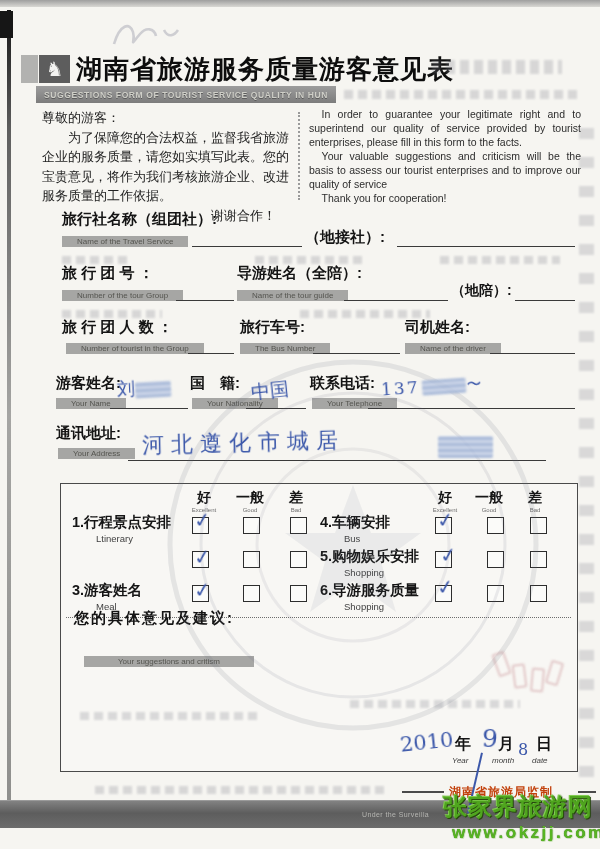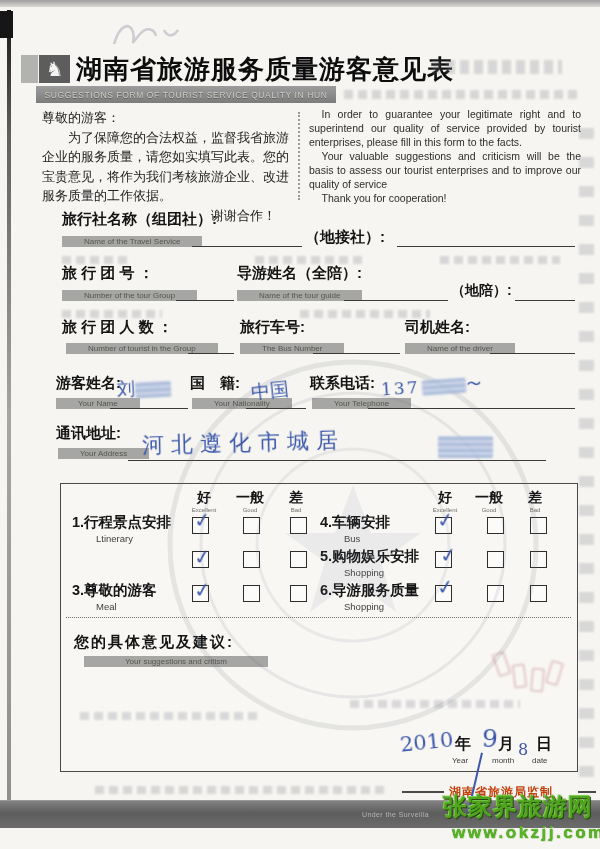--- a/index.html
+++ b/index.html
@@ -12,54 +12,54 @@
   .edge-left{left:7px;top:10px;width:4px;height:812px;background:linear-gradient(180deg,#141414 0%,#5f5f5f 15%,#a5a5a3 50%,#8e8e8c 100%);filter:blur(.4px);}
   .edge-cap{left:0;top:11px;width:13px;height:27px;background:#161616;}
 
   
   .logo-tab{left:21px;top:55px;width:17px;height:28px;background:#b2b2b0;}
   .logo-box{left:39px;top:55px;width:31px;height:28px;background:#5d5d5d;color:#f4f4f2;
             display:flex;align-items:center;justify-content:center;font-size:20px;}
   .title{left:76px;top:52px;font-size:26px;font-weight:700;letter-spacing:1px;color:#0d0d0d;white-space:nowrap;}
   .subbar{left:36px;top:86px;width:300px;height:17px;background:linear-gradient(180deg,#9c9c9c,#7c7c7c);
           display:flex;align-items:center;justify-content:center;}
-  .subbar span{font-size:8.5px;font-weight:400;letter-spacing:.6px;color:#cfcfc8;text-shadow:0 1px 0 #5c5c5c;white-space:nowrap;}
+  .subbar span{font-size:8.5px;font-weight:700;letter-spacing:.6px;color:#cfcfc8;text-shadow:0 1px 0 #5c5c5c;white-space:nowrap;}
 
   
   .intro-zh{left:42px;top:108px;width:252px;font-family:"Liberation Serif","DejaVu Serif",serif;
             font-size:13px;line-height:1.5;color:#222;}
   .intro-zh .body{text-indent:2em;}
   .intro-zh .close{text-align:right;padding-right:18px;}
   .intro-divider{left:298px;top:112px;height:88px;border-left:2px dotted #9a9a9a;}
   .intro-en{left:309px;top:108px;width:272px;font-size:10.5px;line-height:1.33;color:#2d2d2d;text-align:justify;}
   .intro-en .p{text-indent:1.2em;}
 
   
   .lbl{font-weight:700;font-size:15px;color:#141414;white-space:nowrap;}
   .sub{display:inline-block;background:#a6a6a4;color:#54544f;font-size:8px;line-height:11px;
-       padding:0 22px;white-space:nowrap;}
+       padding:0 15px;white-space:nowrap;}
   .ul{border-bottom:1.6px solid #3a3a3a;height:14px;}
   .hw{font-family:"DejaVu Serif","Liberation Serif",serif;color:#3c58aa;white-space:nowrap;filter:blur(.35px);}
   .censor{display:inline-block;background:repeating-linear-gradient(0deg,#9fb2d6 0 3px,#c3cfe6 3px 6px);
           filter:blur(1.1px);border-radius:2px;vertical-align:middle;opacity:.85;}
 
   
   .big-box{left:60px;top:483px;width:516px;height:287px;border:1.4px solid #4a4a4a;background:rgba(255,255,255,.25);}
   .colhead{position:absolute;text-align:center;font-weight:700;font-size:14px;color:#161616;width:36px;}
   .colhead small{display:block;font-size:6px;color:#6e6e6e;font-weight:400;letter-spacing:0;}
   .item-no,.item-zh{font-weight:700;font-size:14.5px;color:#151515;}
   .item-en{font-size:9.5px;color:#3f3f3f;margin-top:1px;}
   .cb{position:absolute;width:15px;height:15px;border:1.7px solid #2d2d2d;background:rgba(255,255,255,.45);}
   .check{position:absolute;left:1px;top:-10px;color:#3c58aa;font-size:20px;font-weight:700;
          transform:rotate(-8deg);font-family:"DejaVu Sans",sans-serif;filter:blur(.3px);}
   .dotline{border-top:1.6px dotted #6d6d6d;}
 
   
   .date-zh{font-weight:700;font-size:16px;color:#141414;}
-  .date-en{font-size:8px;color:#3c3c3c;}
+  .date-en{font-size:8px;color:#3c3c3c;font-style:italic;}
 
   
   .supervisor{font-size:12px;font-weight:700;color:#c2410c;letter-spacing:1px;white-space:nowrap;}
   .supline{height:2px;background:#4a4a4a;}
   .bar{left:0;top:801px;width:600px;height:27px;
        background:linear-gradient(180deg,#828282,#5d5d5d 45%,#6c6c6c);
        box-shadow:0 -1px 0 #9a9a9a;}
   .bar-text{left:362px;top:811px;font-size:7px;color:#b6b6b2;letter-spacing:.4px;white-space:nowrap;}
   .wm-name{left:443px;top:791px;font-size:24px;font-weight:700;letter-spacing:1px;white-space:nowrap;
            font-family:"DejaVu Serif","Liberation Serif",serif;color:#4fa51e;
@@ -204,21 +204,21 @@
   <div class="cb" style="left:243px;top:517px"></div>
   <div class="cb" style="left:290px;top:517px"></div>
 
   <div class="cb" style="left:192px;top:551px">
       <span class="check" style="top:-7px">✓</span>
     </div>
   <div class="cb" style="left:243px;top:551px"></div>
   <div class="cb" style="left:290px;top:551px"></div>
 
   <div class="abs" style="left:72px;top:581px">
-    <span class="item-no">3.</span><span class="item-zh">尊敬的游客</span>
+    <span class="item-no">3.</span><span class="item-zh">游客姓名</span>
     <div class="item-en" style="margin-left:24px">Meal</div>
   </div>
   <div class="cb" style="left:192px;top:585px">
       <span class="check" style="top:-8px">✓</span>
     </div>
   <div class="cb" style="left:243px;top:585px"></div>
   <div class="cb" style="left:290px;top:585px"></div>
 
   <div class="abs" style="left:320px;top:513px">
     <span class="item-no">4.</span><span class="item-zh">车辆安排</span>
@@ -244,21 +244,21 @@
     <span class="item-no">6.</span><span class="item-zh">导游服务质量</span>
     <div class="item-en" style="margin-left:24px">Shopping</div>
   </div>
   <div class="cb" style="left:435px;top:585px">
       <span class="check" style="top:-11px">✓</span>
     </div>
   <div class="cb" style="left:487px;top:585px"></div>
   <div class="cb" style="left:530px;top:585px"></div>
 
   <div class="abs dotline" style="left:66px;top:617px;width:505px"></div>
-  <div class="abs lbl" style="left:74px;top:633px;letter-spacing:2px">您的具体意见及建议:</div>
+  <div class="abs lbl" style="left:74px;top:609px;letter-spacing:2px">您的具体意见及建议:</div>
   <div class="abs sub" style="left:84px;top:656px;width:140px;text-align:center">Your suggestions and critism</div>
   <div class="ghost" style="left:80px;top:712px;width:180px"></div>
   <div class="ghost" style="left:350px;top:700px;width:170px"></div>
 
   <div class="abs hw" style="left:400px;top:730px;font-size:21px;transform:rotate(-6deg);z-index:6">2010</div>
   <div class="abs date-zh" style="left:455px;top:734px">年</div>
   <div class="abs date-en" style="left:452px;top:756px">Year</div>
   <div class="abs hw" style="left:482px;top:724px;font-size:25px;transform:rotate(4deg);z-index:6">9</div>
   <div class="abs date-zh" style="left:498px;top:734px">月</div>
   <div class="abs date-en" style="left:492px;top:756px">month</div>

